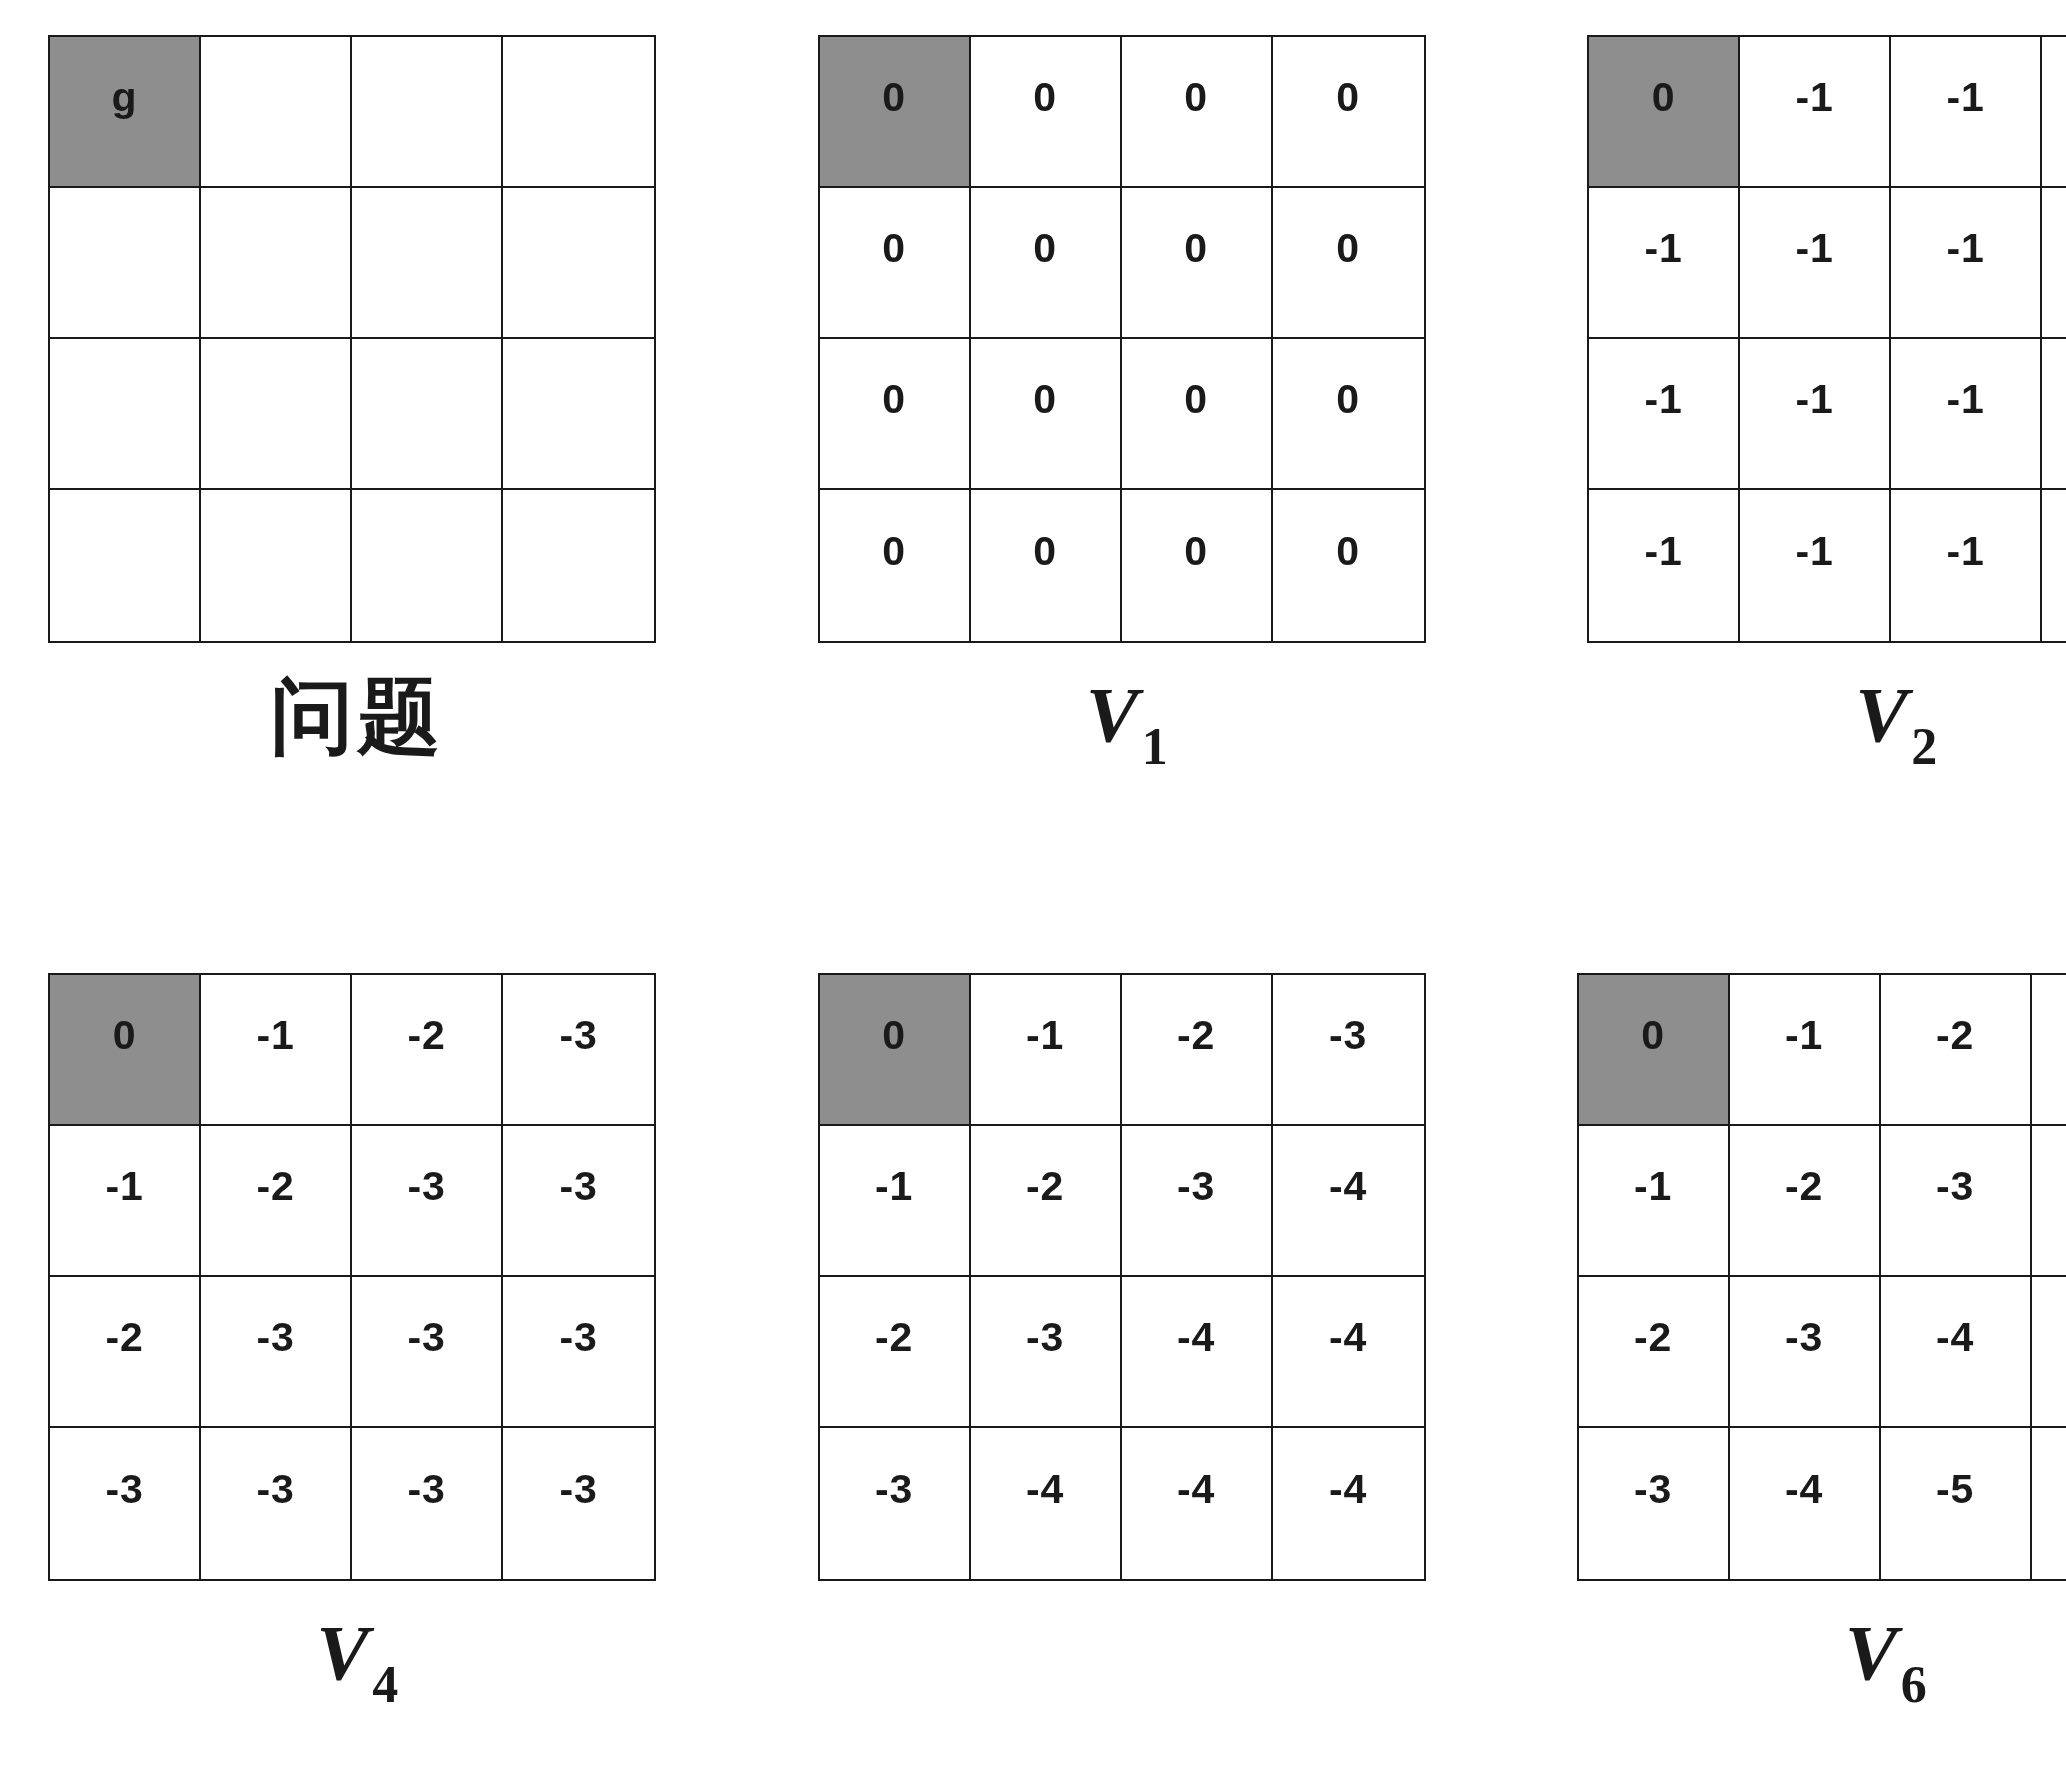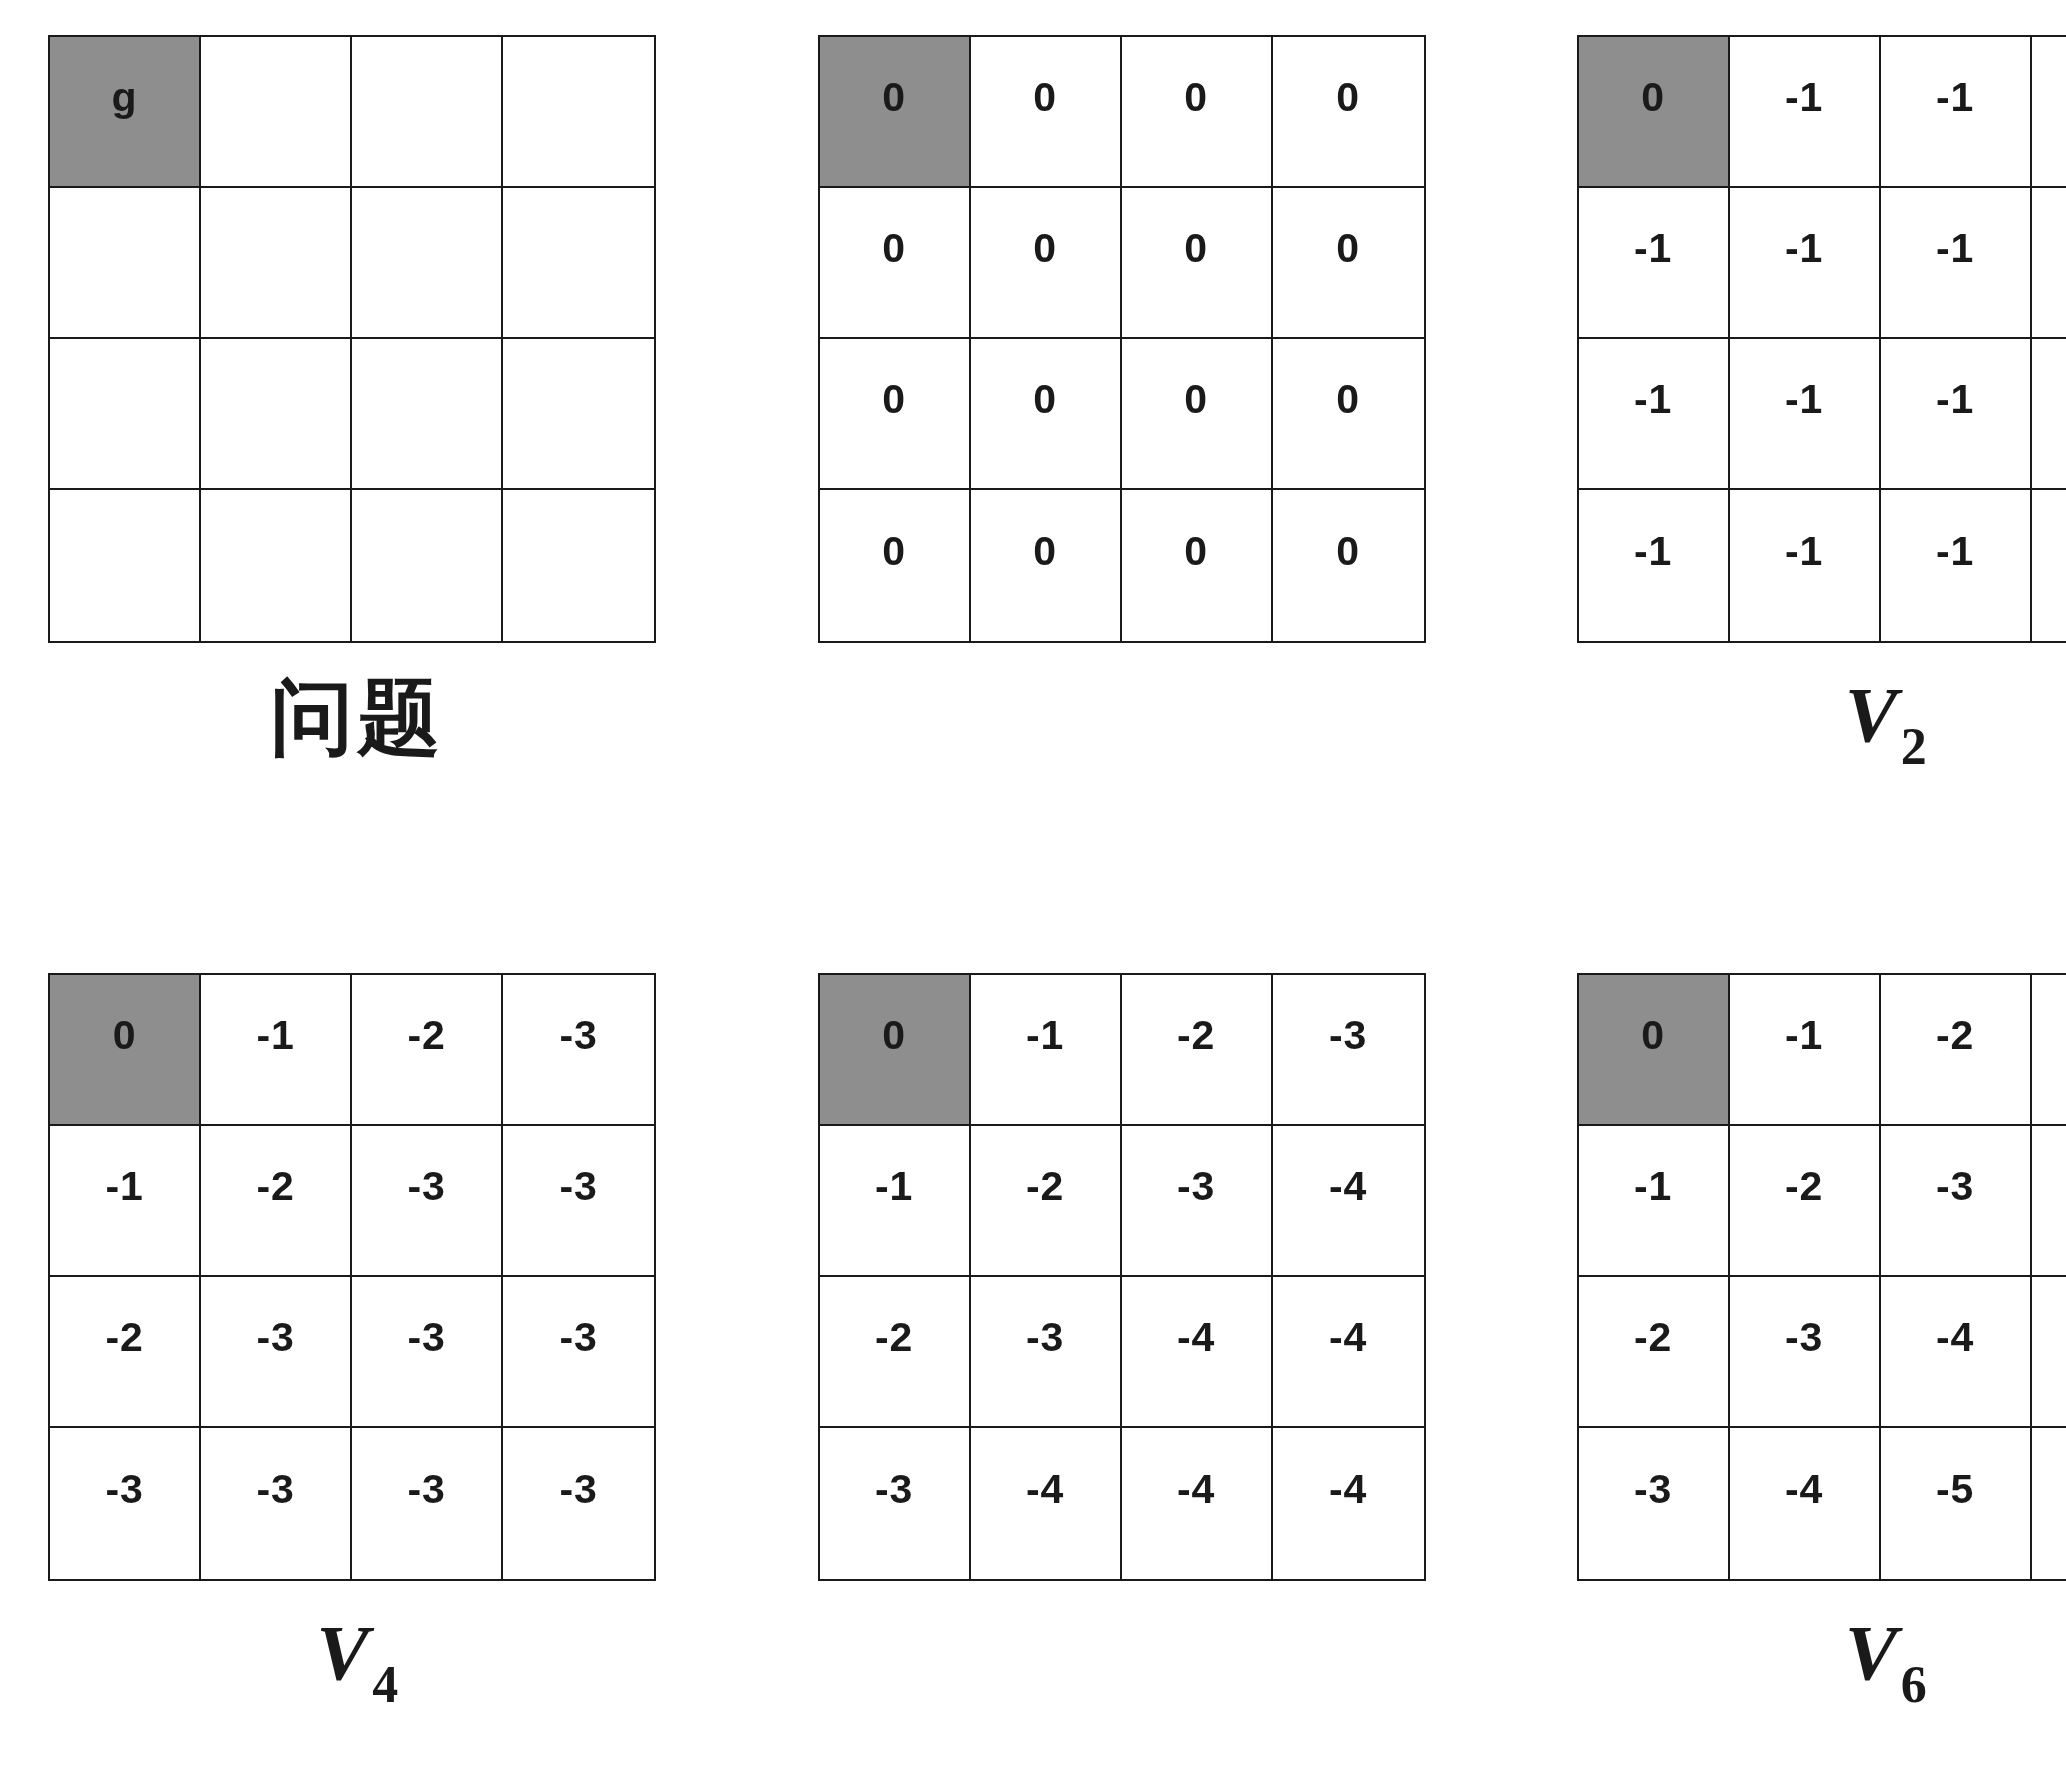--- a/index.html
+++ b/index.html
@@ -73,21 +73,21 @@
   }
   .glabel.math .lsub {
     font-family: "Liberation Serif", serif;
     font-style: normal;
     font-weight: bold;
     font-size: 52px;
     vertical-align: -23px;
     margin-left: 3.3px;
   }
   .glabel.cjk .lmain {
-    font-family: Liberation Sans, sans-serif;
+    font-family: Liberation Serif, serif;
     font-weight: bold;
     font-size: 83px;
     letter-spacing: 4.1px;
   }
 </style>
 </head>
 <body>
 
 <div class="canvas">
 
@@ -125,20 +125,21 @@
           <div class="cell">0</div>
           <div class="cell">0</div>
           <div class="cell">0</div>
           <div class="cell">0</div>
           <div class="cell">0</div>
           <div class="cell">0</div>
           <div class="cell">0</div>
           <div class="cell">0</div>
           <div class="cell">0</div>
         </div>
+      <figcaption class="glabel math"><span class="lmain">V</span><span class="lsub">1</span></figcaption>
     </figure>
     <figure class="block">
       <div class="vgrid">
           <div class="cell goal">0</div>
           <div class="cell">-1</div>
           <div class="cell">-1</div>
           <div class="cell">-1</div>
           <div class="cell">-1</div>
           <div class="cell">-1</div>
           <div class="cell">-1</div>

